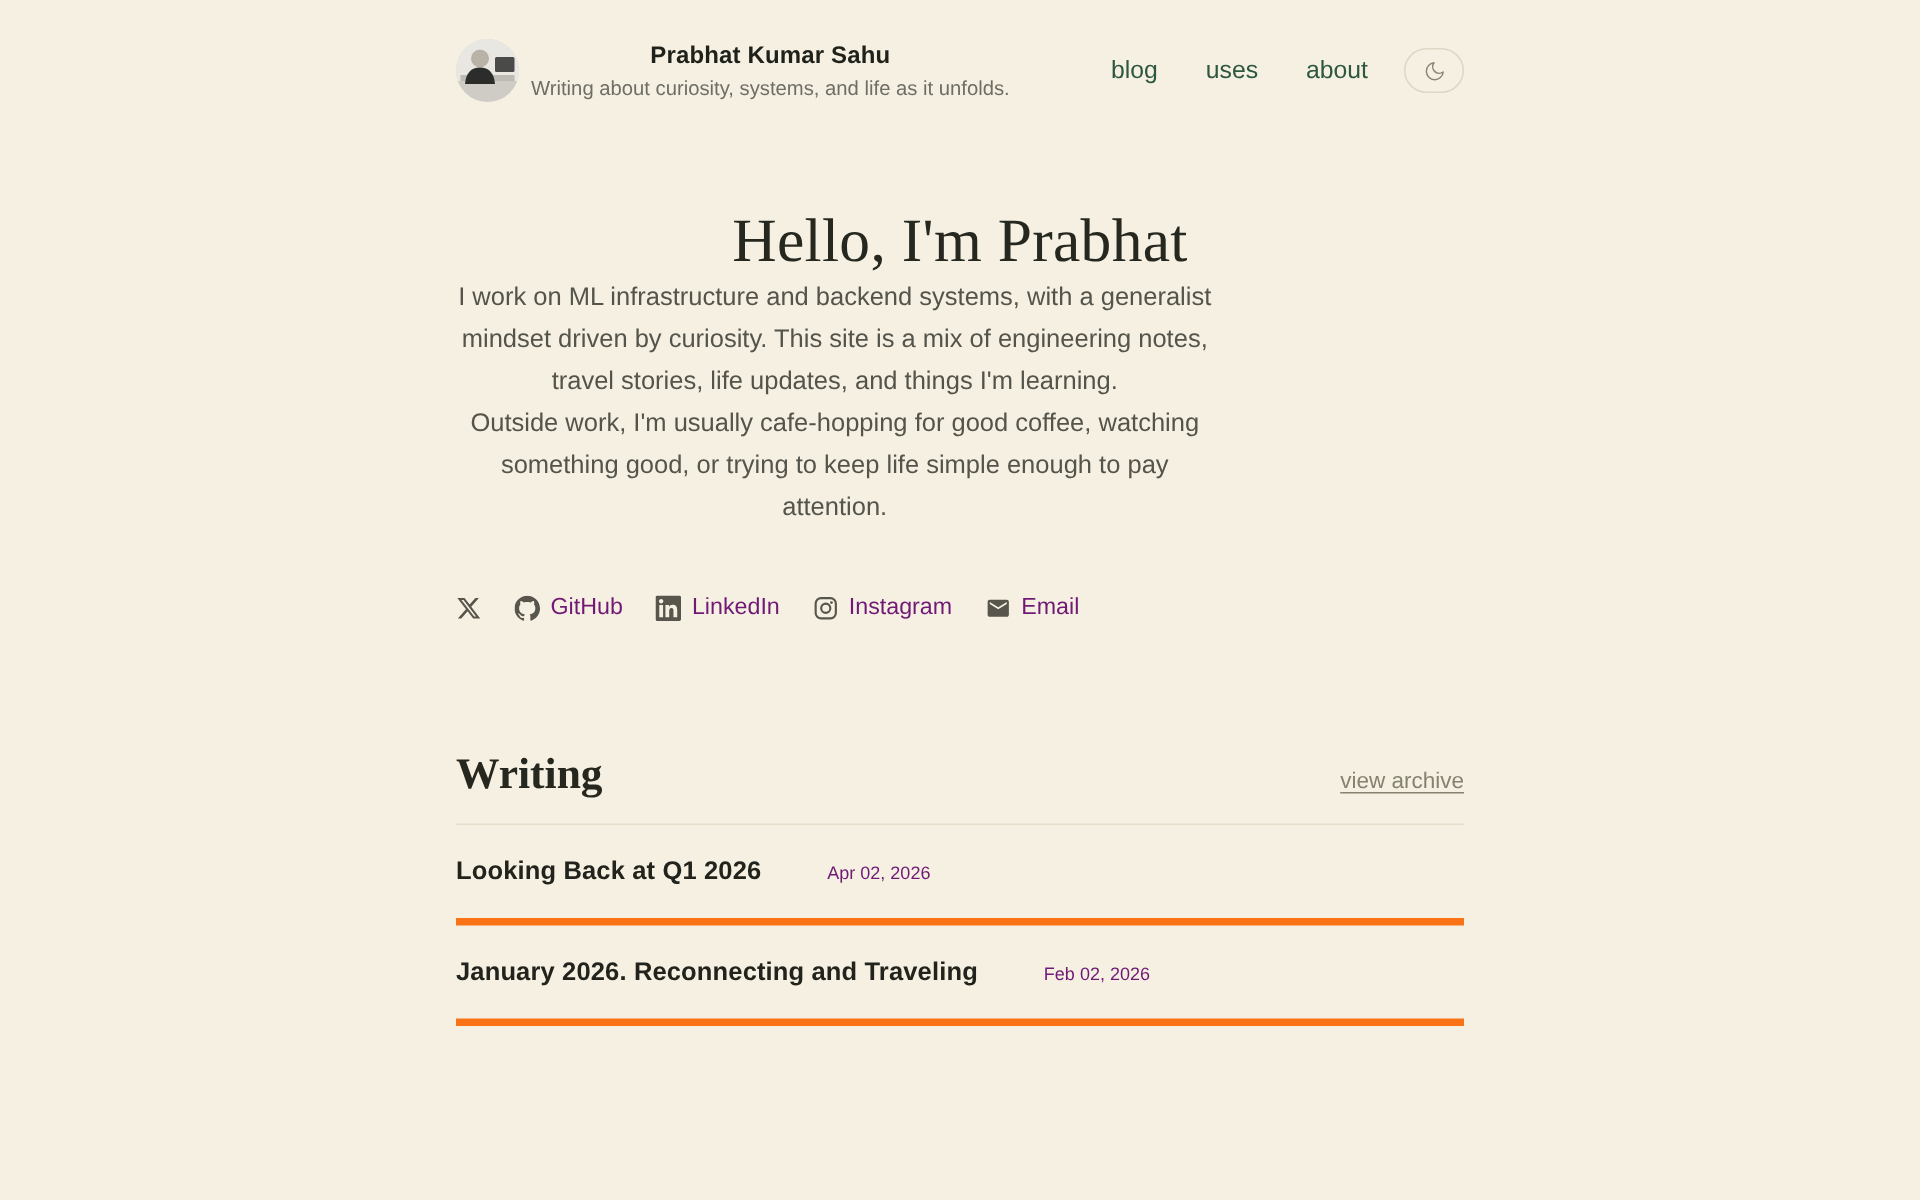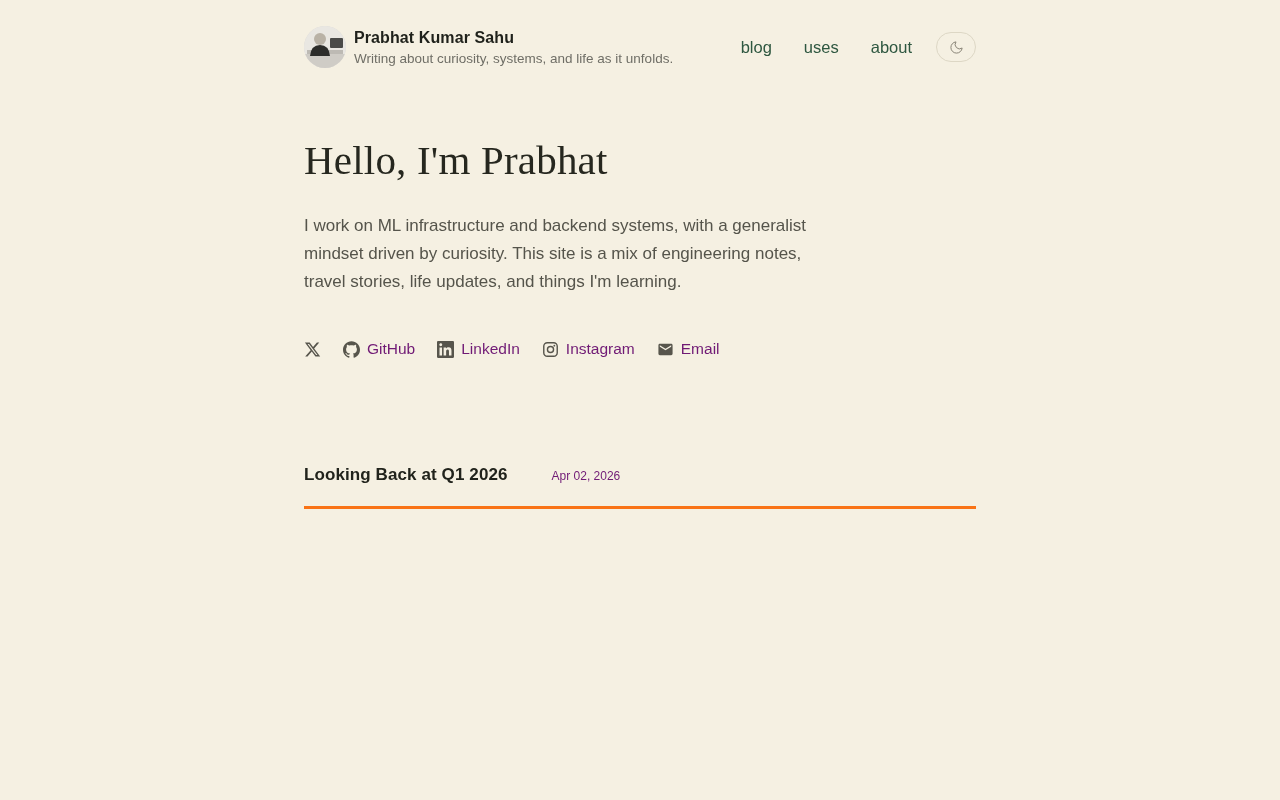--- a/index.html
+++ b/index.html
@@ -2,21 +2,21 @@
 <html><head>
 <meta charset="utf-8">
 <style>
   * { margin: 0; padding: 0; box-sizing: border-box; }
   html, body { width: 1280px; height: 800px; overflow: hidden; }
   body {
     background: #f5f0e2;
     font-family: "Liberation Sans", "DejaVu Sans", sans-serif;
     color: #23251f;
   }
-  .container { width: 672px; margin: 0 auto; }
+  .container { width: 672px; margin: 0 auto; text-align: center; }
 
   
   .site-header {
     display: flex; align-items: center;
     padding-top: 26px;
   }
   .avatar {
     width: 42px; height: 42px; border-radius: 50%;
     overflow: hidden; flex-shrink: 0;
     background: #dad7d2;
@@ -47,21 +47,20 @@
   .theme-toggle svg { width: 15px; height: 15px; stroke: #8a8578; fill: none; stroke-width: 1.6; }
 
   
   .hero-title {
     margin-top: 68px;
     font-family: "Liberation Serif", "DejaVu Serif", serif;
     font-size: 41px; font-weight: 400; color: #26271f;
     letter-spacing: .2px;
   }
   .hero-paragraph {
-    margin-top: 28px;
     max-width: 505px;
     font-size: 17px; line-height: 28px; color: #55544b;
   }
 
   
   .social-row {
     margin-top: 44px;
     display: flex; align-items: center; gap: 22px;
   }
   .social-link {
@@ -84,21 +83,21 @@
     font-size: 29px; font-weight: 700; color: #26271f;
   }
   .archive-link {
     font-size: 15px; color: #85826f;
     text-decoration: underline; text-underline-offset: 3px;
     cursor: pointer;
   }
   .post-row {
     display: flex; align-items: baseline; gap: 44px;
     padding: 21px 0;
-    border-bottom: 3px solid #f97316;
+    border-bottom: 5px solid #f97316;
     cursor: pointer;
   }
   .post-title {
     font-size: 17px; font-weight: 600; color: #21231c;
     letter-spacing: .1px;
   }
   .post-date { font-size: 12px; color: #701a75; }
 </style>
 </head>
 <body>
@@ -129,20 +128,21 @@
     <button class="theme-toggle">
       <svg viewBox="0 0 24 24">
         <path d="M21 12.79A9 9 0 1 1 11.21 3 7 7 0 0 0 21 12.79z" stroke-linejoin="round"></path>
       </svg>
     </button>
   </header>
 
   <main>
     <h1 class="hero-title">Hello, I'm Prabhat</h1>
     <p class="hero-paragraph">I work on ML infrastructure and backend systems, with a generalist mindset driven by curiosity. This site is a mix of engineering notes, travel stories, life updates, and things I'm learning.</p>
+    <p class="hero-paragraph">Outside work, I'm usually cafe-hopping for good coffee, watching something good, or trying to keep life simple enough to pay attention.</p>
 
     <div class="social-row">
       <a class="social-link">
         <svg viewBox="0 0 24 24">
           <path d="M18.244 2.25h3.308l-7.227 8.26 8.502 11.24H16.17l-5.214-6.817L4.99 21.75H1.68l7.73-8.835L1.254 2.25H8.08l4.713 6.231 5.451-6.231zm-1.161 17.52h1.833L7.084 4.126H5.117l11.966 15.644z"></path>
         </svg>
       </a>
       <a class="social-link">
         <svg viewBox="0 0 24 24">
           <path d="M12 .297c-6.63 0-12 5.373-12 12 0 5.303 3.438 9.8 8.205 11.385.6.113.82-.258.82-.577 0-.285-.01-1.04-.015-2.04-3.338.724-4.042-1.61-4.042-1.61C4.422 18.07 3.633 17.7 3.633 17.7c-1.087-.744.084-.729.084-.729 1.205.084 1.838 1.236 1.838 1.236 1.07 1.835 2.809 1.305 3.495.998.108-.776.417-1.305.76-1.605-2.665-.3-5.466-1.332-5.466-5.93 0-1.31.465-2.38 1.235-3.22-.135-.303-.54-1.523.105-3.176 0 0 1.005-.322 3.3 1.23.96-.267 1.98-.399 3-.405 1.02.006 2.04.138 3 .405 2.28-1.552 3.285-1.23 3.285-1.23.645 1.653.24 2.873.12 3.176.765.84 1.23 1.91 1.23 3.22 0 4.61-2.805 5.625-5.475 5.92.42.36.81 1.096.81 2.22 0 1.606-.015 2.896-.015 3.286 0 .315.21.69.825.57C20.565 22.092 24 17.592 24 12.297c0-6.627-5.373-12-12-12"></path>
@@ -165,20 +165,28 @@
       </a>
       <a class="social-link">
         <svg viewBox="0 0 24 24">
           <path d="M20 4H4c-1.1 0-1.99.9-1.99 2L2 18c0 1.1.9 2 2 2h16c1.1 0 2-.9 2-2V6c0-1.1-.9-2-2-2zm0 4-8 5-8-5V6l8 5 8-5v2z"></path>
         </svg>
         <span class="social-label">Email</span>
       </a>
     </div>
 
     <section class="writing-section">
+      <div class="writing-header">
+        <h2 class="writing-title">Writing</h2>
+        <a class="archive-link">view archive</a>
+      </div>
       <div class="post-row">
         <span class="post-title">Looking Back at Q1 2026</span>
         <span class="post-date">Apr 02, 2026</span>
+      </div>
+      <div class="post-row">
+        <span class="post-title">January 2026. Reconnecting and Traveling</span>
+        <span class="post-date">Feb 02, 2026</span>
       </div>
     </section>
   </main>
 
 </div>
 
 </body></html>

